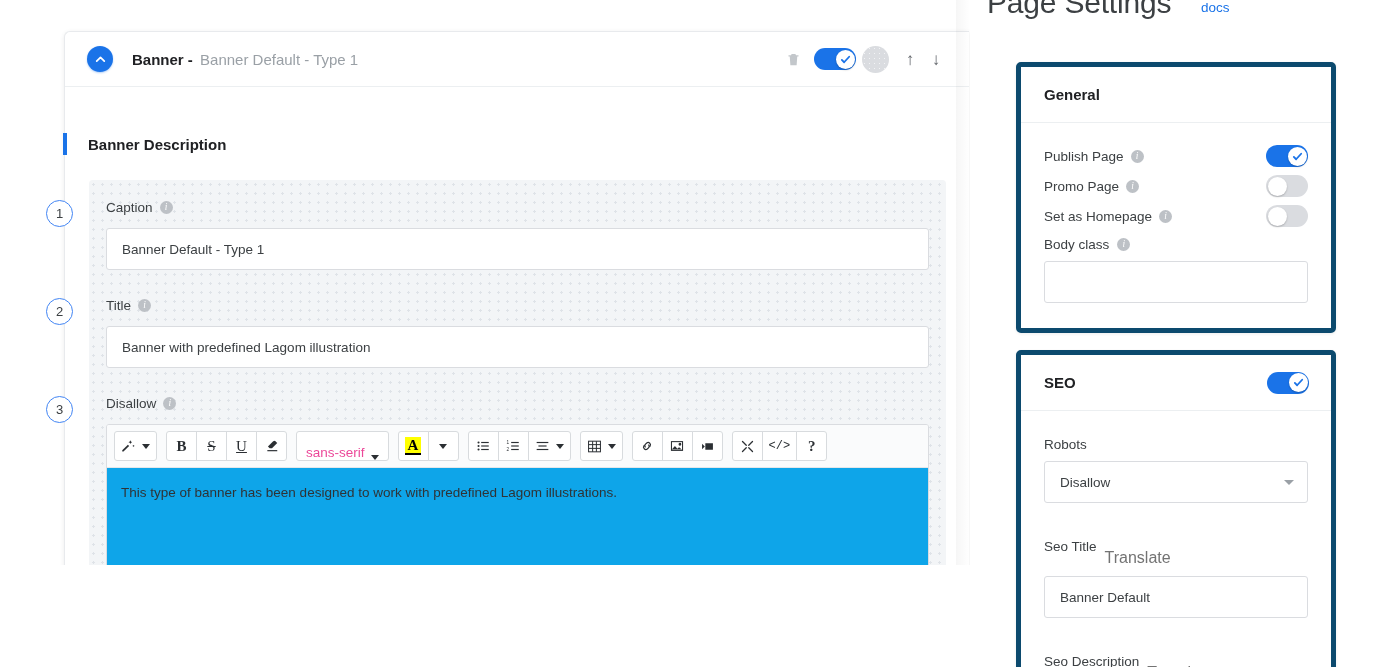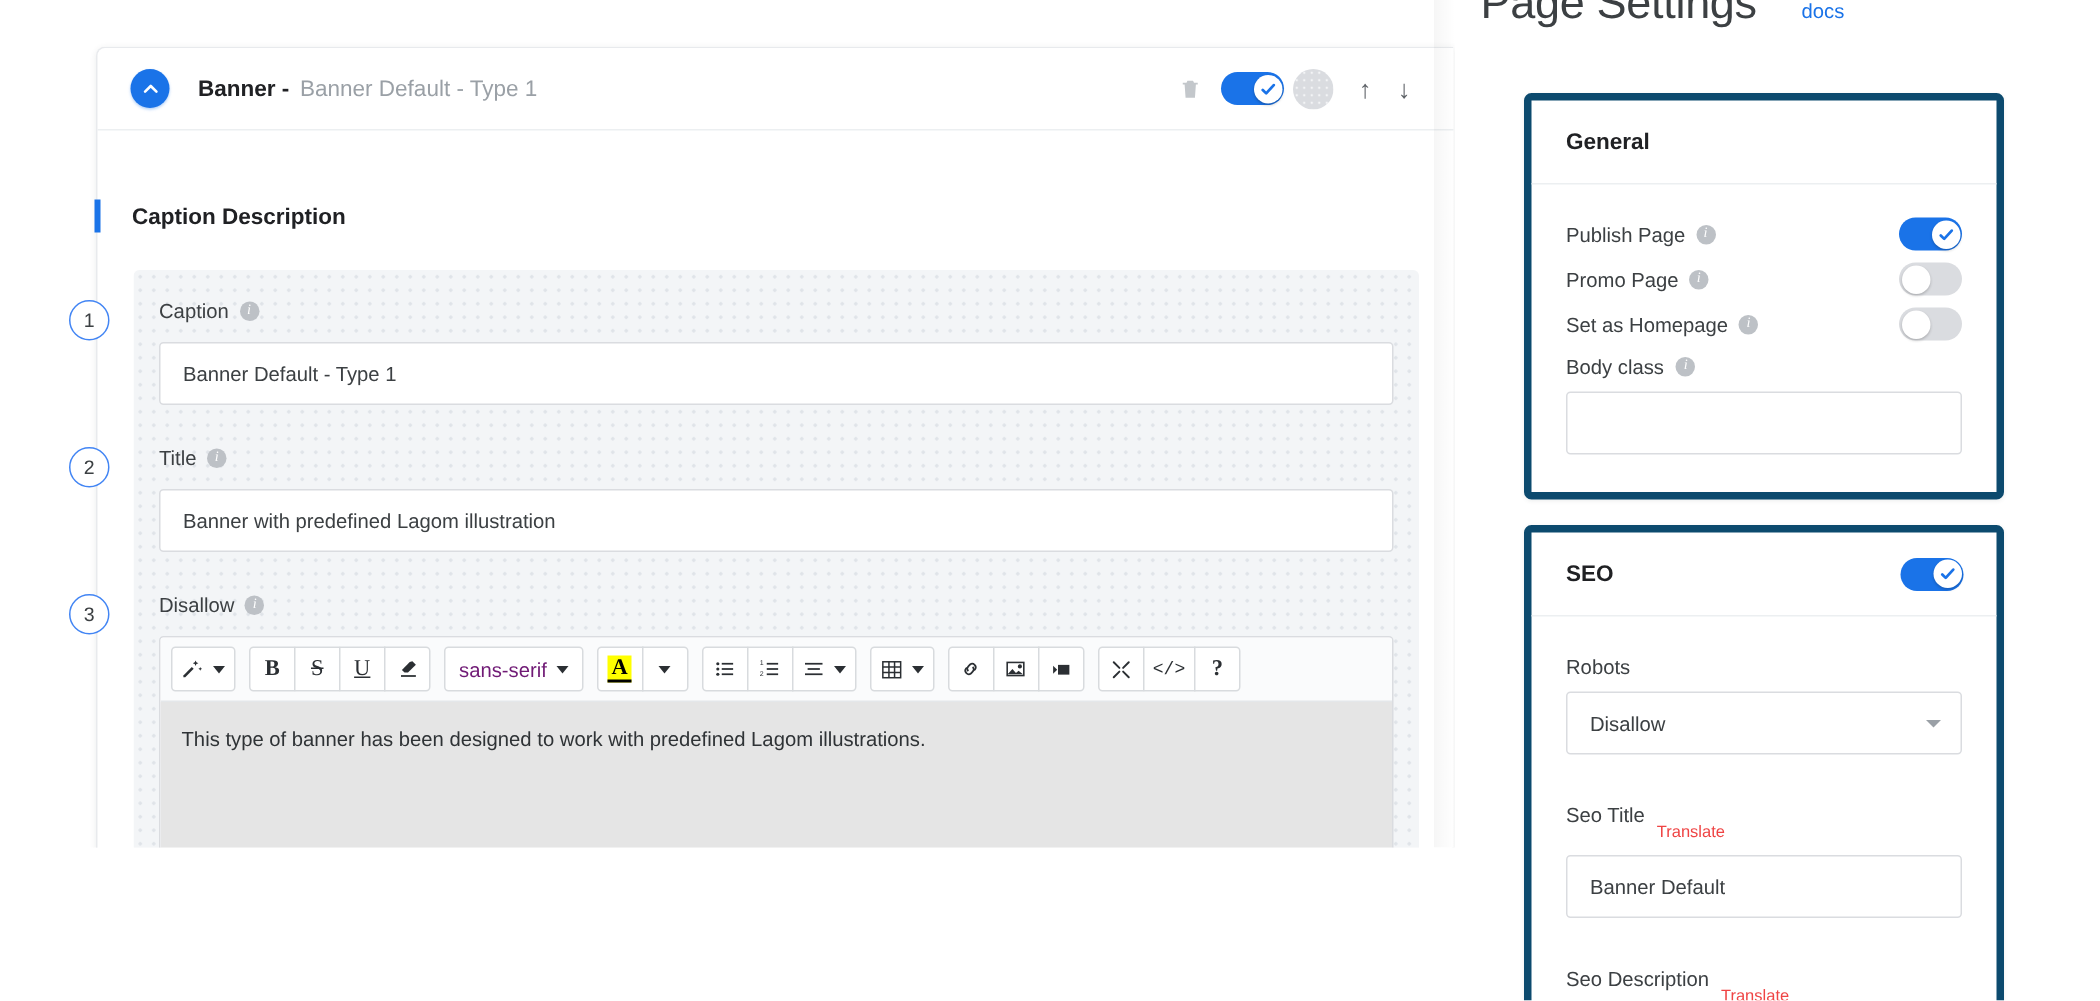--- a/index.html
+++ b/index.html
@@ -201,40 +201,40 @@
   .tb-group .tb-btn:first-child { margin-left: 0; border-radius: 3px 0 0 3px; }
   .tb-group .tb-btn:last-child  { border-radius: 0 3px 3px 0; }
   .tb-group .tb-btn:only-child  { border-radius: 3px; }
   .caret {
     width: 0; height: 0;
     border-left: 4px solid transparent;
     border-right: 4px solid transparent;
     border-top: 5px solid #2b2f33;
     margin-left: 6px;
   }
-  .tb-font { font-size: 13.5px; color: #701a75; padding: 0 9px; }
+  .tb-font { font-size: 13.5px; color: #ec4899; padding: 0 9px; align-items: flex-end; }
   .hl-a {
     background: #ffff00; color: #000;
     font-weight: bold; font-family: "Liberation Serif", serif;
     font-size: 15px; line-height: 16px;
     padding: 0 3px;
     border-bottom: 2px solid #000;
   }
   .b-serif { font-family: "Liberation Serif", serif; font-weight: bold; font-size: 15px; }
   .s-serif { font-family: "Liberation Serif", serif; font-size: 15px; text-decoration: line-through; }
   .u-serif { font-family: "Liberation Serif", serif; font-size: 15px; text-decoration: underline; }
   .q-help  { font-family: "Liberation Serif", serif; font-weight: bold; font-size: 15px; }
   .code-tag { font-family: "Liberation Mono", monospace; font-size: 12px; }
 
   .editor-body {
     height: 140px;
     padding: 15px 14px 0 14px;
     font-size: 13.5px; color: #2f3336;
     line-height: 1.5;
-    background: #e5e5e5;
+    background: #0ea5e9;
   }
   .editor-foot {
     height: 14px;
     border-top: 1px solid #e8eaed;
     background: #fff;
     position: relative;
   }
   .grip {
     position: absolute; right: 10px; top: 2px;
     width: 22px; height: 9px; cursor: ns-resize;
@@ -313,21 +313,21 @@
     background: #fff; padding: 0 15px;
     font-size: 13.5px; color: #3c4043;
     font-family: "Liberation Sans", sans-serif;
     outline: none;
   }
   .ps-field-label {
     display: flex; align-items: center; gap: 8px;
     font-size: 13.5px; color: #3c4043;
     margin-bottom: 9px;
   }
-  .translate-tag { font-size: 11px; color: #ef4444; cursor: pointer; margin-top: 24px; }
+  .translate-tag { font-size: 16px; color: #737373; cursor: pointer; margin-top: 24px; }
   .select-wrap { position: relative; }
   .select-wrap .sel-caret {
     position: absolute; right: 14px; top: 19px;
     width: 0; height: 0;
     border-left: 5px solid transparent;
     border-right: 5px solid transparent;
     border-top: 5px solid #9aa0a6;
     pointer-events: none;
   }
 </style>
@@ -363,21 +363,21 @@
             </div>
           </div>
           <div class="drag-circle"></div>
           <div class="arrow-btn">↑</div>
           <div class="arrow-btn">↓</div>
         </div>
       </div>
 
       <div class="section-head">
         <span class="bar"></span>
-        <span class="txt">Caption Description</span>
+        <span class="txt">Banner Description</span>
       </div>
 
       <div class="field-group">
 
         <div class="field-row">
           <div class="badge">1</div>
           <div class="field-label">
             <span>Caption</span>
             <span class="info-i">i</span>
           </div>

